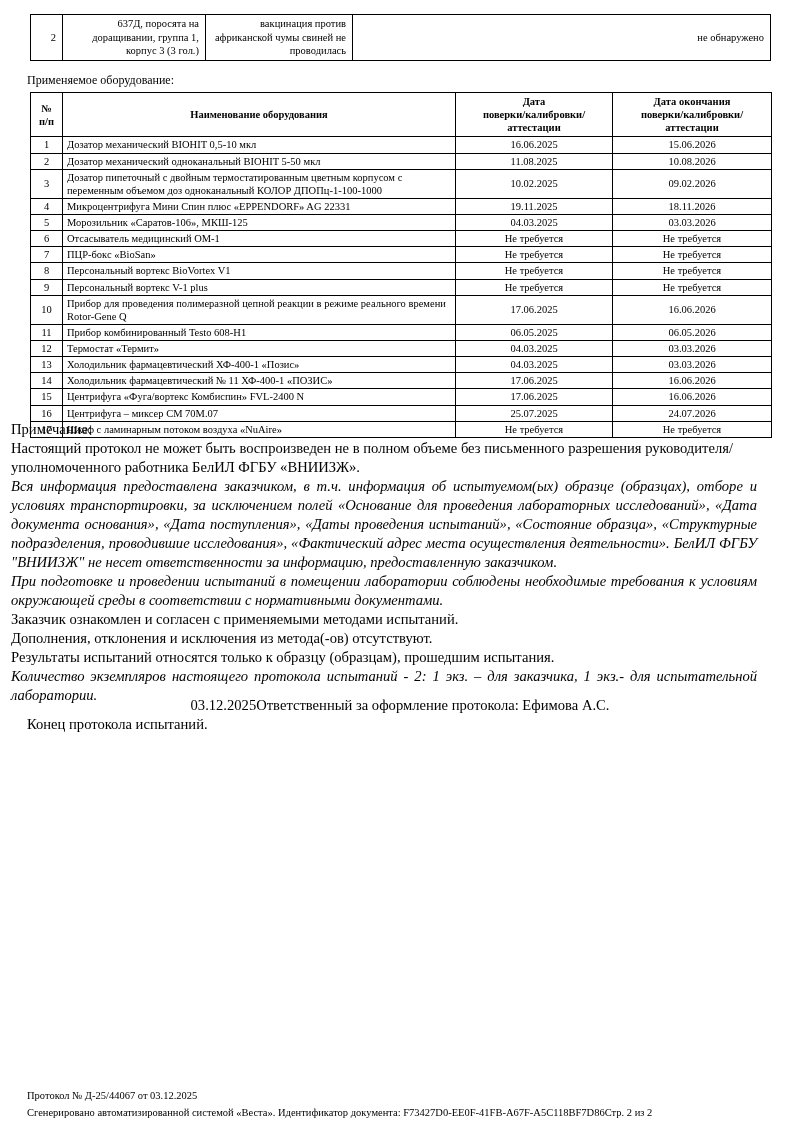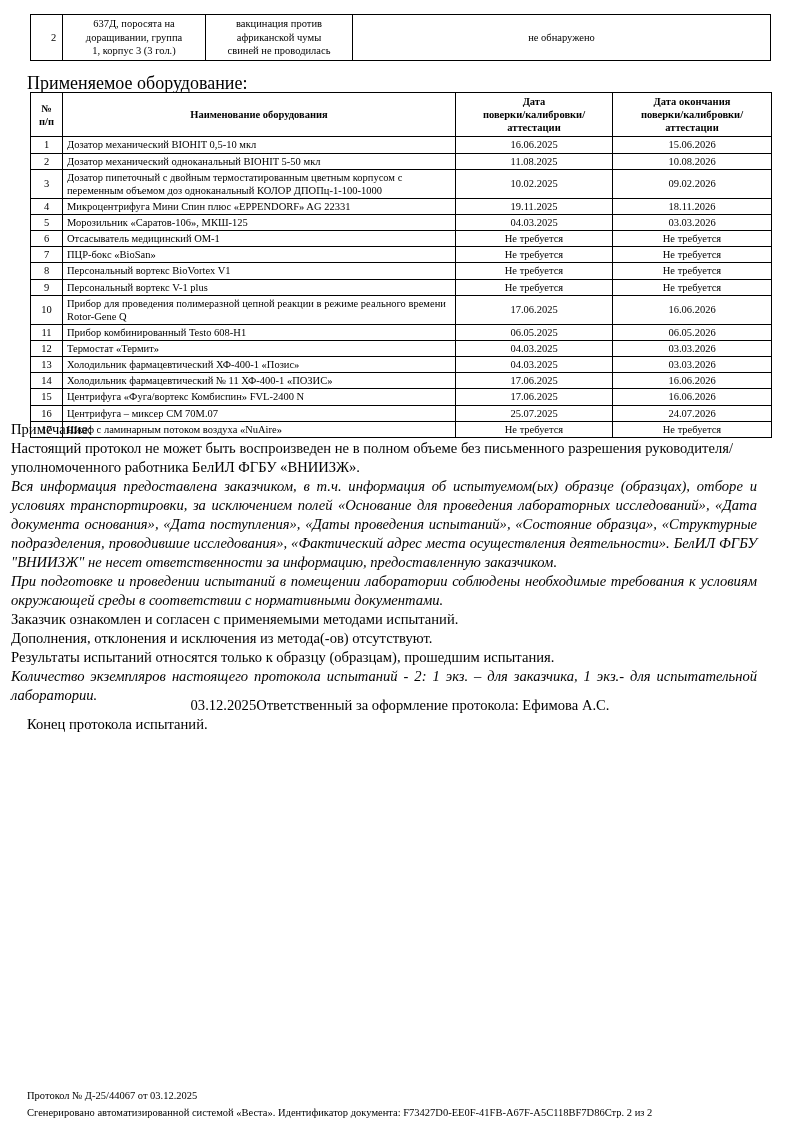--- a/index.html
+++ b/index.html
@@ -15,26 +15,26 @@
 
   
   table { border-collapse: collapse; }
   td, th { border: 1px solid #000; vertical-align: middle; }
 
   .top-table {
     position: absolute; left: 30px; top: 14px;
     width: 741px; table-layout: fixed;
     font-size: 10.5px; line-height: 1.3; text-align: center;
   }
-  .top-table td { padding: 2px 20px; }
+  .top-table td { padding: 2px 6px; text-align: right; }
 
   
   .eq-heading {
     position: absolute; left: 27px; top: 73px;
-    font-size: 18px;
+    font-size: 12px;
   }
 
   
   .eq-table {
     position: absolute; left: 30px; top: 92px;
     width: 742px; table-layout: fixed;
     font-size: 10.5px; line-height: 1.25;
   }
   .eq-table th { font-weight: bold; text-align: center; padding: 2px 4px; }
   .eq-table td { padding: 1px 4px; height: 16px; }

